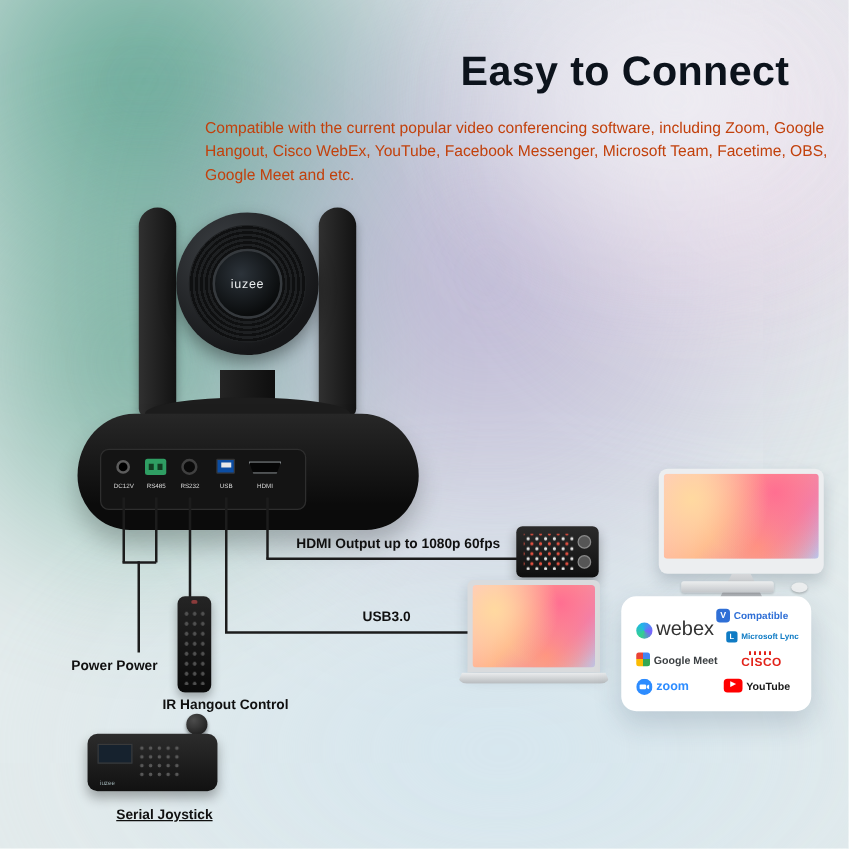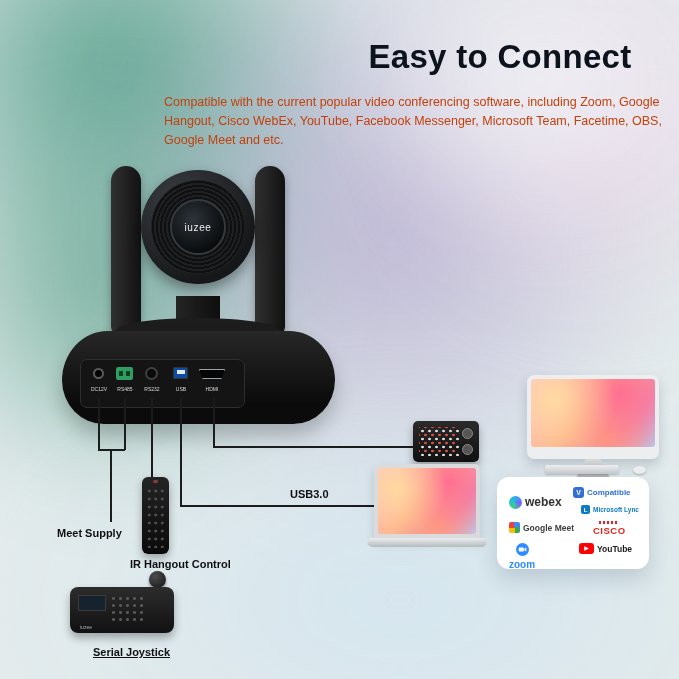--- a/index.html
+++ b/index.html
@@ -97,21 +97,21 @@
   .lap-base{width:122px;height:9px;margin-left:-8px;background:linear-gradient(180deg,#eceeef,#b6babd);
             border-radius:2px 2px 8px 8px;clip-path:polygon(3% 0,97% 0,100% 100%,0 100%);}
 
   
   .swcard{position:absolute;left:497px;top:477px;width:152px;height:92px;background:#fff;
           border-radius:12px;box-shadow:0 10px 22px rgba(40,60,90,.18);}
   .logo{position:absolute;display:flex;align-items:center;gap:3px;white-space:nowrap;}
   .ic{flex:0 0 auto;display:flex;align-items:center;justify-content:center;}
   .webex-ic{width:13px;height:13px;border-radius:50%;
             background:conic-gradient(from 210deg,#35d28a,#20b6e8 35%,#7b61ff 70%,#35d28a);}
-  .webex-tx{font-size:12px;font-weight:700;color:#333;}
+  .webex-tx{font-size:16px;font-weight:400;color:#333;}
   .voov-ic{width:11px;height:11px;border-radius:3px;background:#2f6fd6;color:#fff;font-size:7px;font-weight:700;}
   .voov-tx{font-size:8px;font-weight:700;color:#2f6fd6;}
   .lync-ic{width:9px;height:9px;border-radius:2px;background:#0f7bc4;color:#fff;font-size:6px;font-weight:700;}
   .lync-tx{font-size:6.5px;font-weight:700;color:#0f7bc4;}
   .meet-ic{width:11px;height:11px;border-radius:2px;
            background:conic-gradient(from 0deg,#4285f4 0 25%,#34a853 0 50%,#fbbc04 0 75%,#ea4335 0 100%);}
   .meet-tx{font-size:8.5px;font-weight:700;color:#3c4043;}
   .cisco{flex-direction:column;gap:1px;align-items:center;}
   .cisco-bars{width:20px;height:3px;
            background:repeating-linear-gradient(90deg,#e2231a 0 2px,transparent 2px 4px);}
@@ -187,22 +187,23 @@
   <div class="line" style="left:98px;top:398px;width:1.5px;height:52px;"></div>
   <div class="line" style="left:124px;top:398px;width:1.5px;height:52px;"></div>
   <div class="line" style="left:98px;top:449px;width:27px;height:1.5px;"></div>
   <div class="line" style="left:110px;top:449px;width:1.5px;height:73px;"></div>
   <div class="line" style="left:151px;top:398px;width:1.5px;height:80px;"></div>
   <div class="line" style="left:180px;top:398px;width:1.5px;height:108px;"></div>
   <div class="line" style="left:180px;top:505px;width:197px;height:1.5px;"></div>
   <div class="line" style="left:213px;top:398px;width:1.5px;height:49px;"></div>
   <div class="line" style="left:213px;top:446px;width:201px;height:1.5px;"></div>
 
+  <div class="callout" style="left:237px;top:429px;">HDMI Output up to 1080p 60fps</div>
   <div class="callout" style="left:290px;top:488px;">USB3.0</div>
-  <div class="callout" style="left:57px;top:527px;">Meet Supply</div>
+  <div class="callout" style="left:57px;top:527px;">Power Power</div>
   <div class="callout" style="left:130px;top:558px;">IR Hangout Control</div>
   <div class="callout" style="left:93px;top:646px;text-decoration:underline;">Serial Joystick</div>
 
   <div class="mixer">
     <div class="mixer-btns"></div>
     <div class="knob knob1"></div>
     <div class="knob knob2"></div>
   </div>
 
   <div class="imac">
@@ -236,21 +237,21 @@
       <span class="lync-tx">Microsoft Lync</span>
     </div>
     <div class="logo" style="left:12px;top:45px;">
       <span class="ic meet-ic"></span>
       <span class="meet-tx">Google Meet</span>
     </div>
     <div class="logo cisco" style="left:96px;top:44px;">
       <span class="cisco-bars"></span>
       <span class="cisco-tx">CISCO</span>
     </div>
-    <div class="logo" style="left:12px;top:66px;flex-direction:column;">
+    <div class="logo" style="left:12px;top:66px;">
       <span class="ic">
         <svg width="13" height="13" viewBox="0 0 24 24">
             <circle cx="12" cy="12" r="12" fill="#2d8cff"></circle>
             <rect x="5" y="8.5" width="9.5" height="7" rx="1.6" fill="#fff"></rect>
             <path d="M15.5 10.5 L19 8.5 V15.5 L15.5 13.5 Z" fill="#fff"></path>
           </svg>
       </span>
       <span class="zoom-tx">zoom</span>
     </div>
     <div class="logo" style="left:82px;top:66px;">

